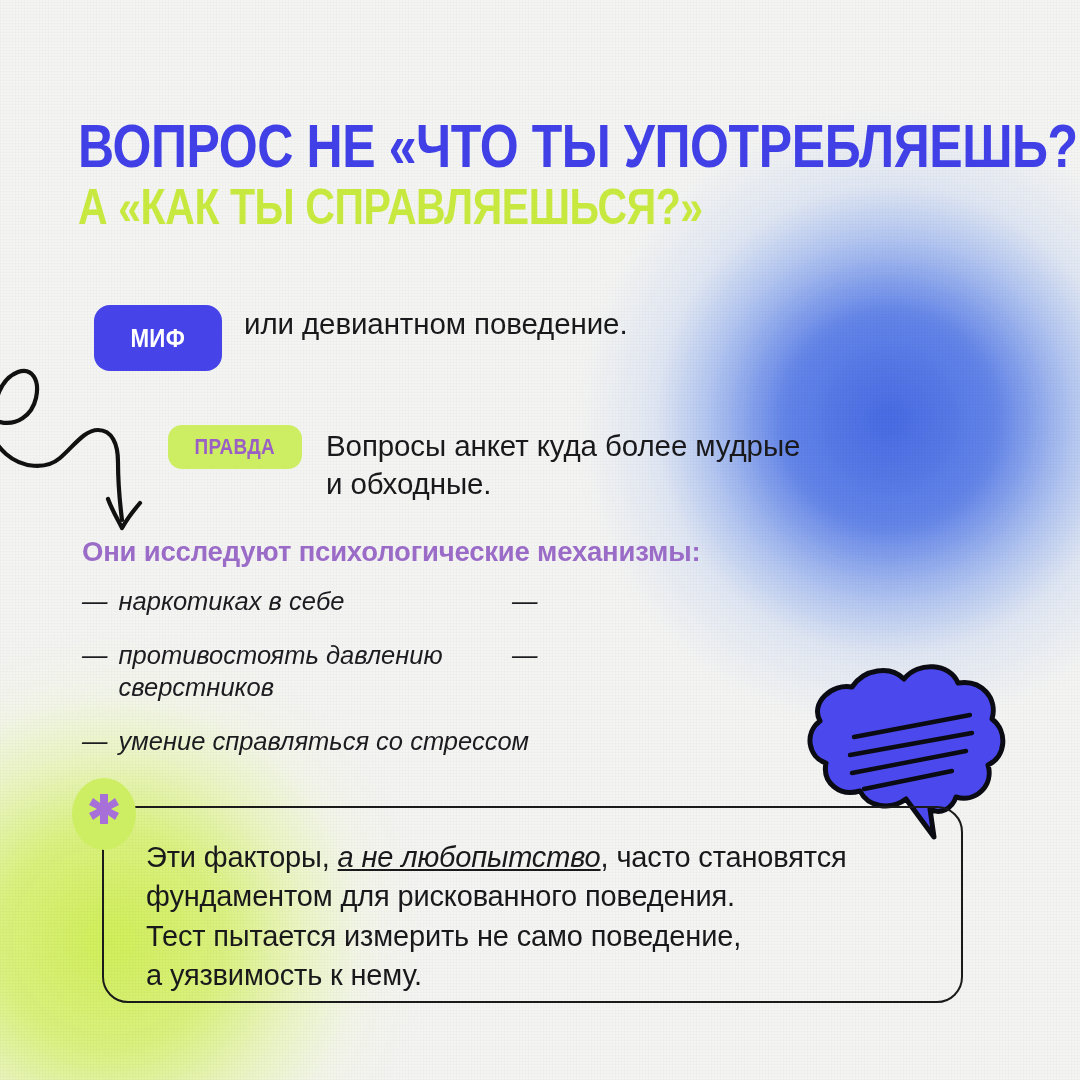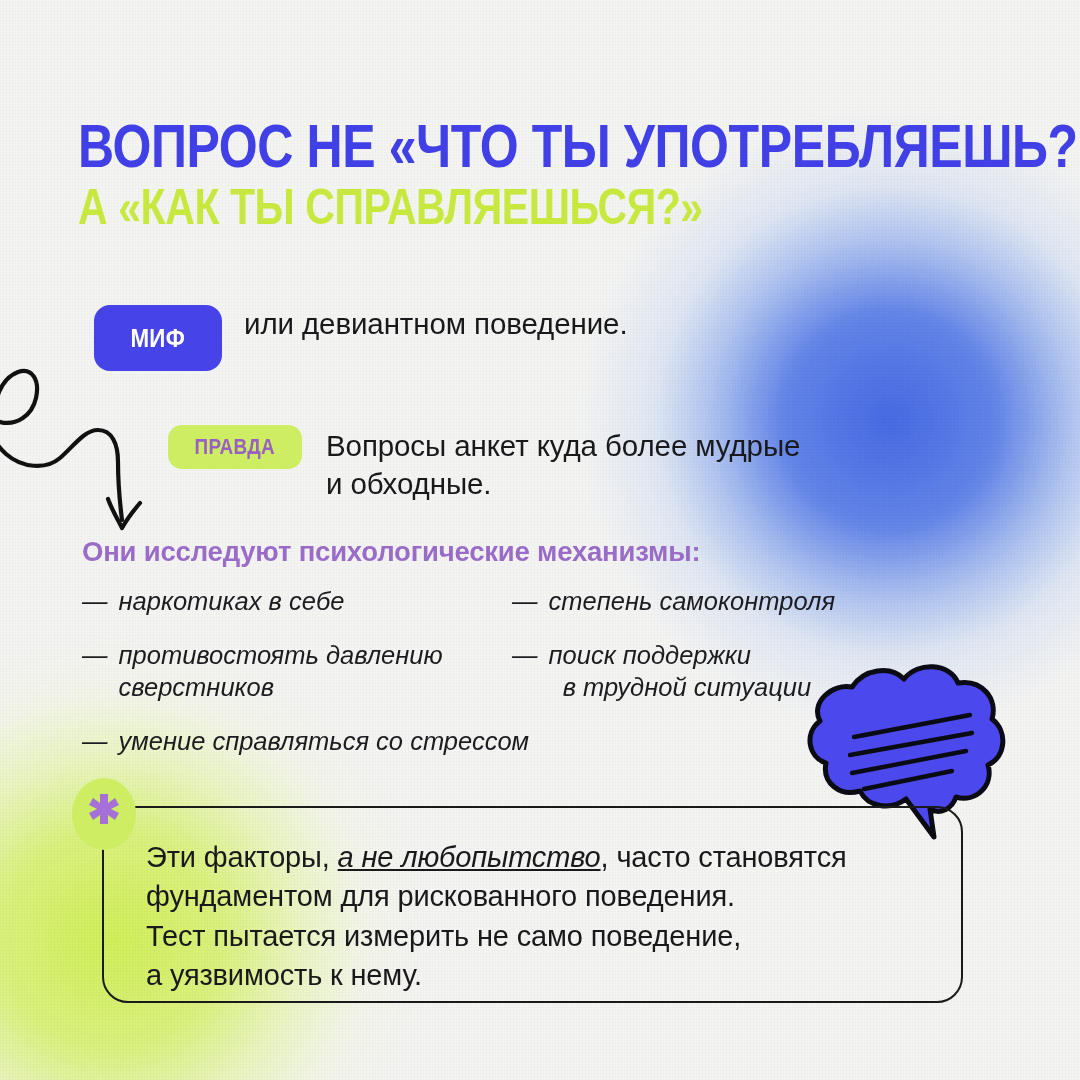--- a/index.html
+++ b/index.html
@@ -275,25 +275,23 @@
         <span>противостоять давлению<br>сверстников</span>
       </div>
       <div class="mech-item mech-item-wide">
         <span class="mech-dash">—</span>
         <span>умение справляться со стрессом</span>
       </div>
     </div>
     <div class="mech-col-r">
       <div class="mech-item">
         <span class="mech-dash">—</span>
-        <span>степень самоконтроля</span>
       </div>
       <div class="mech-item">
         <span class="mech-dash">—</span>
-        <span>поиск поддержки<br>&nbsp;&nbsp;в трудной ситуации</span>
       </div>
     </div>
   </div>
 
   <div class="bubble">
     <svg width="225" height="200" viewBox="0 0 225 200" fill="none">
       <g transform="translate(4,4)">
         <path d="M58 28 C70 10 96 6 110 20 C124 2 156 4 164 24
                  C188 20 204 40 198 60 C214 72 212 98 194 106
                  C200 126 182 144 162 138 C158 150 146 156 136 150

